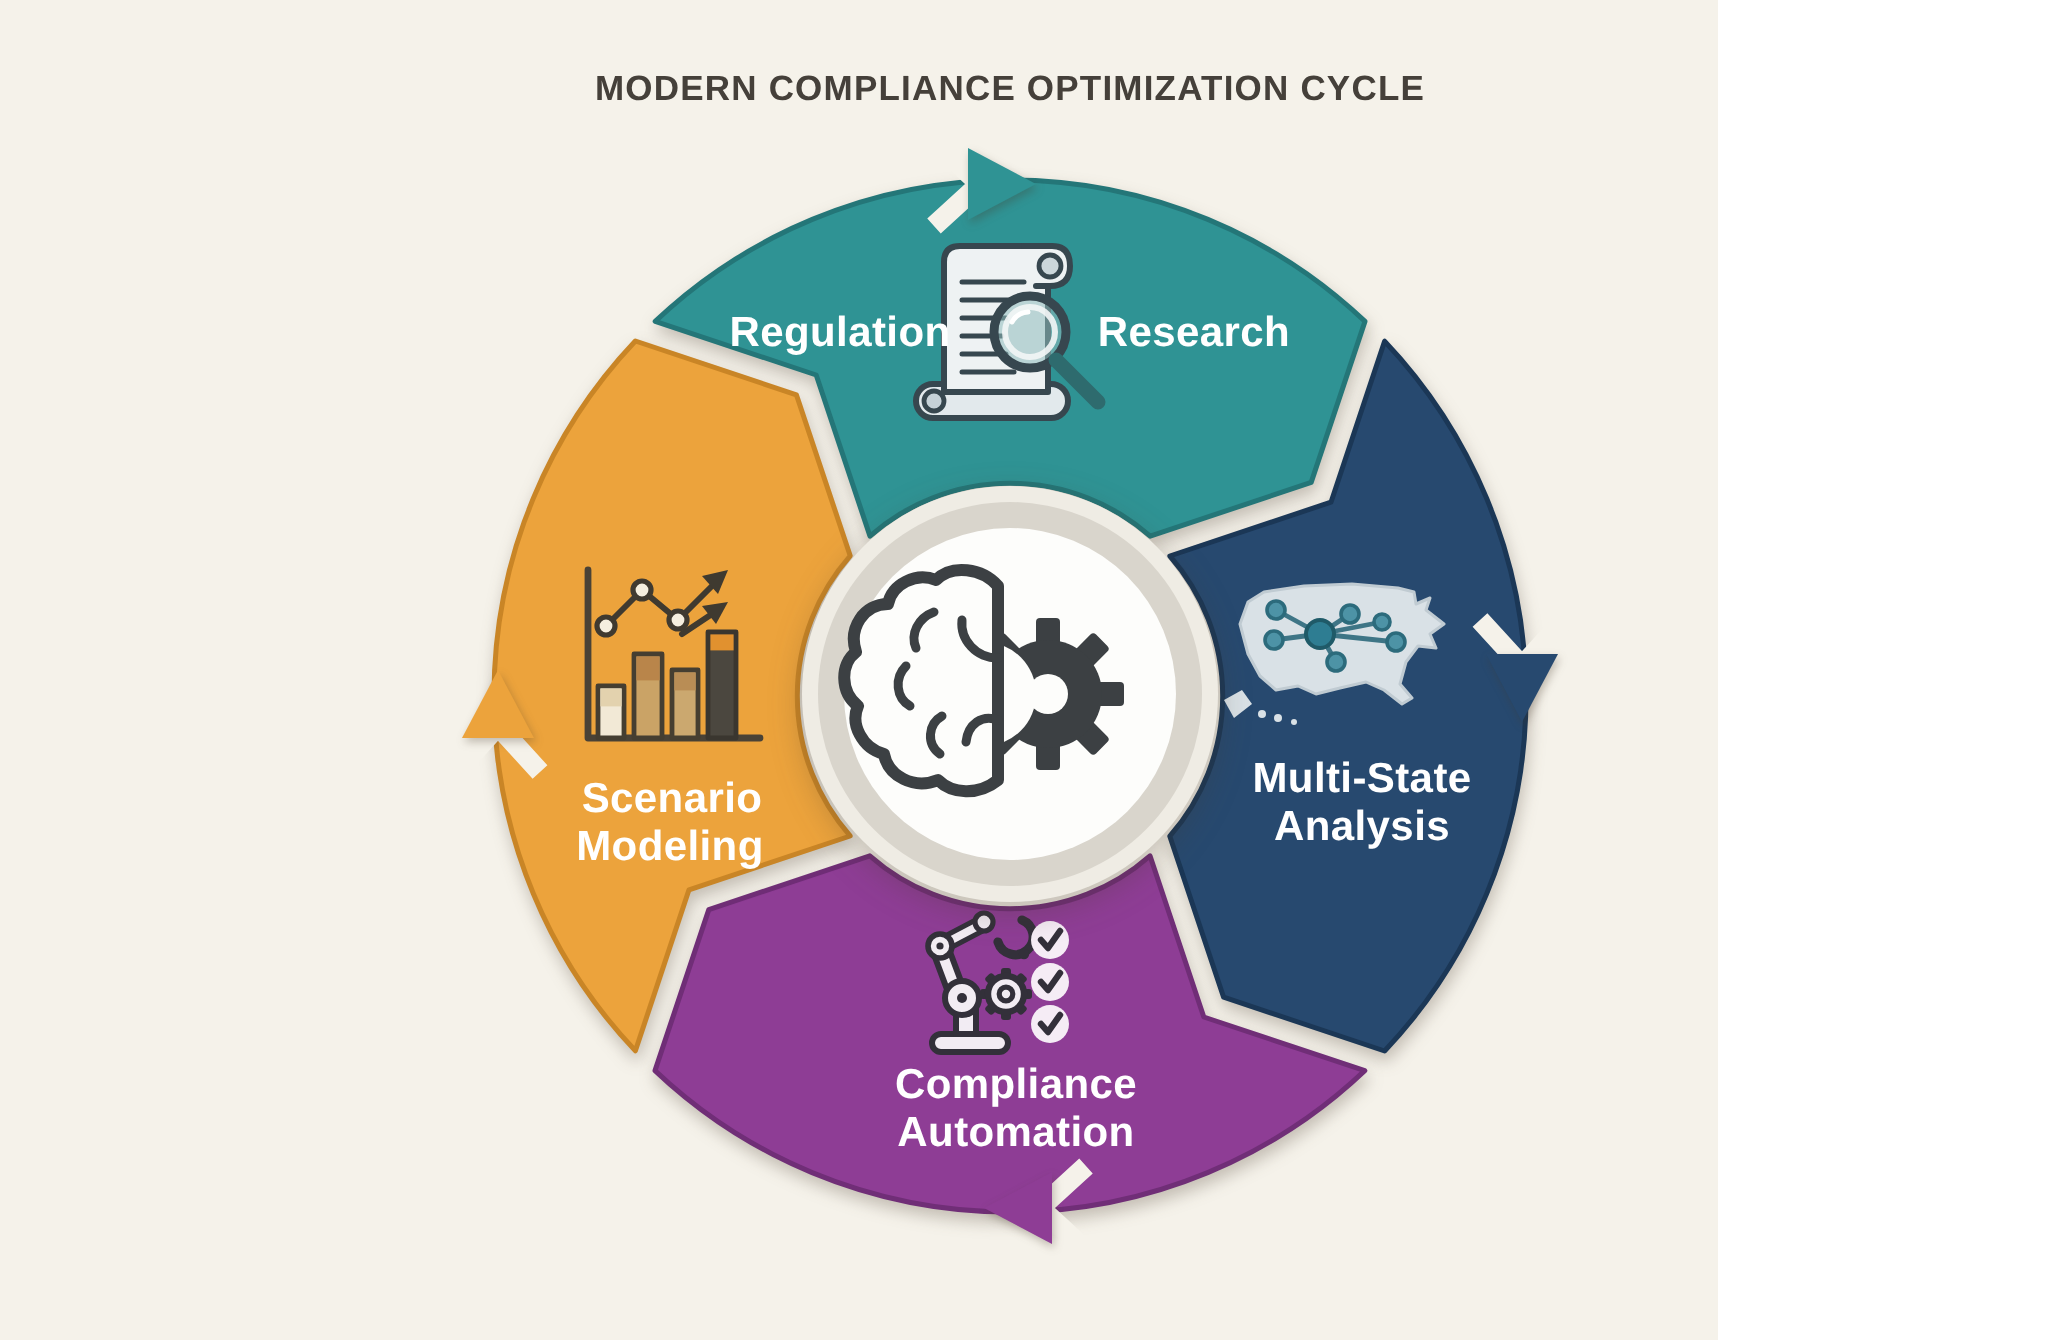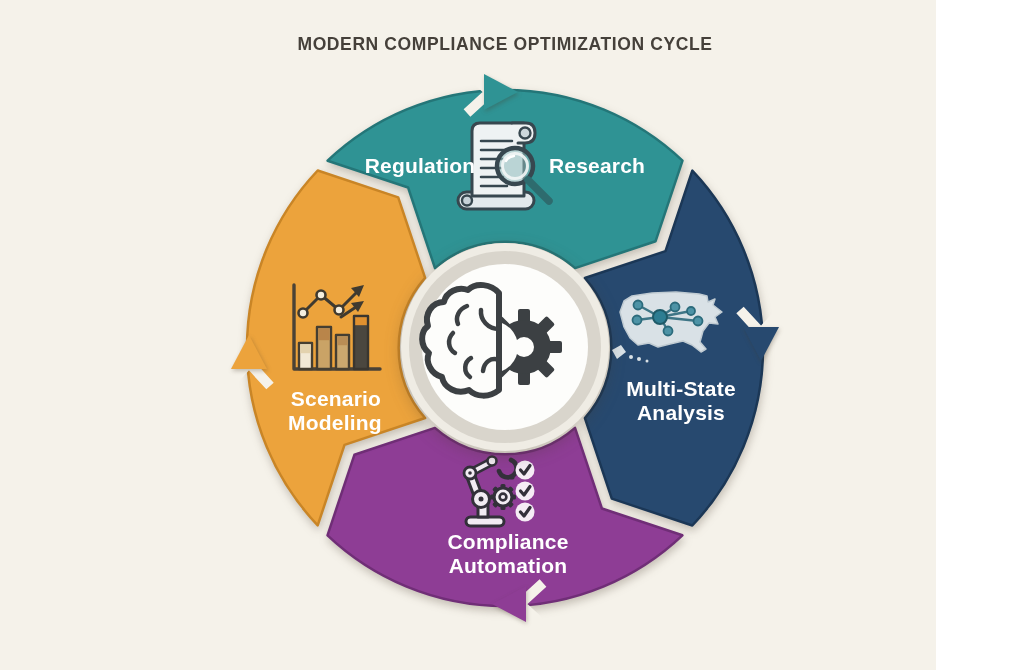--- a/index.html
+++ b/index.html
@@ -1,17 +1,17 @@
 <!DOCTYPE html>
 <html><head>
 <meta charset="utf-8">
 <style>
   html,body{margin:0;padding:0;}
   body{font-family:"Liberation Sans",sans-serif;}
-  .stage{position:relative;width:936px;height:670px;overflow:hidden;}
+  .stage{position:relative;width:859px;height:670px;overflow:hidden;}
   svg{display:block;}
   .title-text{font:bold 17.5px "Liberation Sans",sans-serif;letter-spacing:.6px;}
   .seg-label{font:bold 21px "Liberation Sans",sans-serif;letter-spacing:.2px;}
   .seg{filter:drop-shadow(1px 4px 4px rgba(70,55,40,.28));}
   .arrowhead{filter:drop-shadow(1px 2px 2px rgba(70,55,40,.3));}
   .centerdisc{filter:drop-shadow(0 5px 8px rgba(70,55,40,.3));}
 </style>
 </head>
 <body>
 

